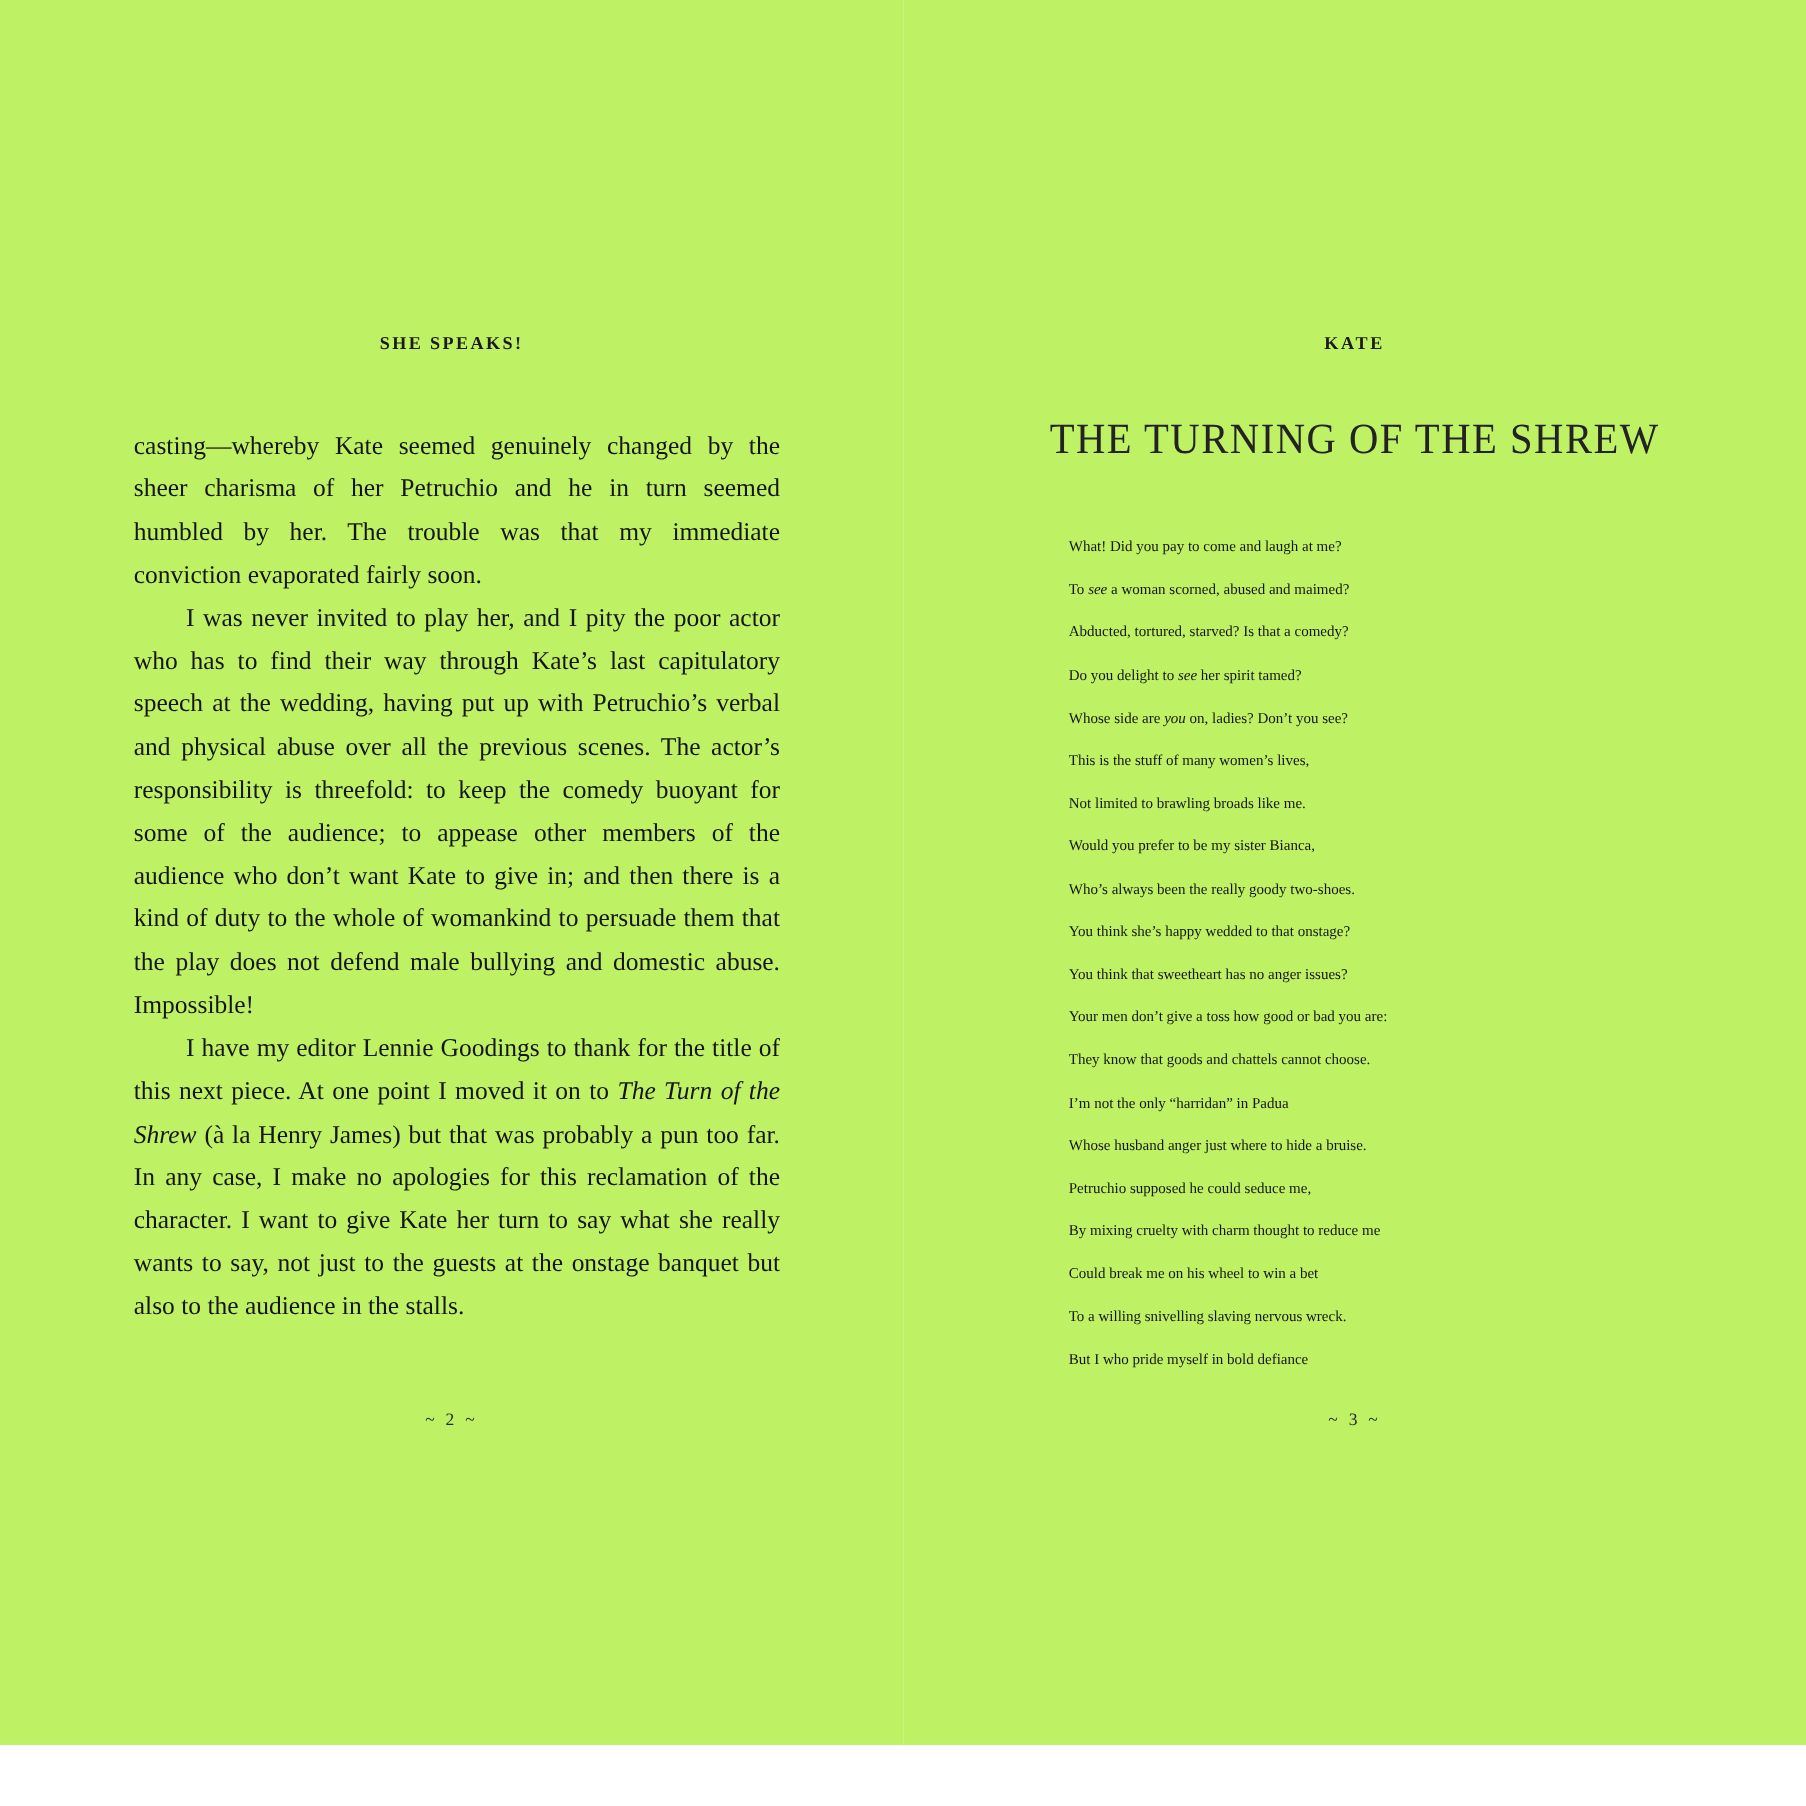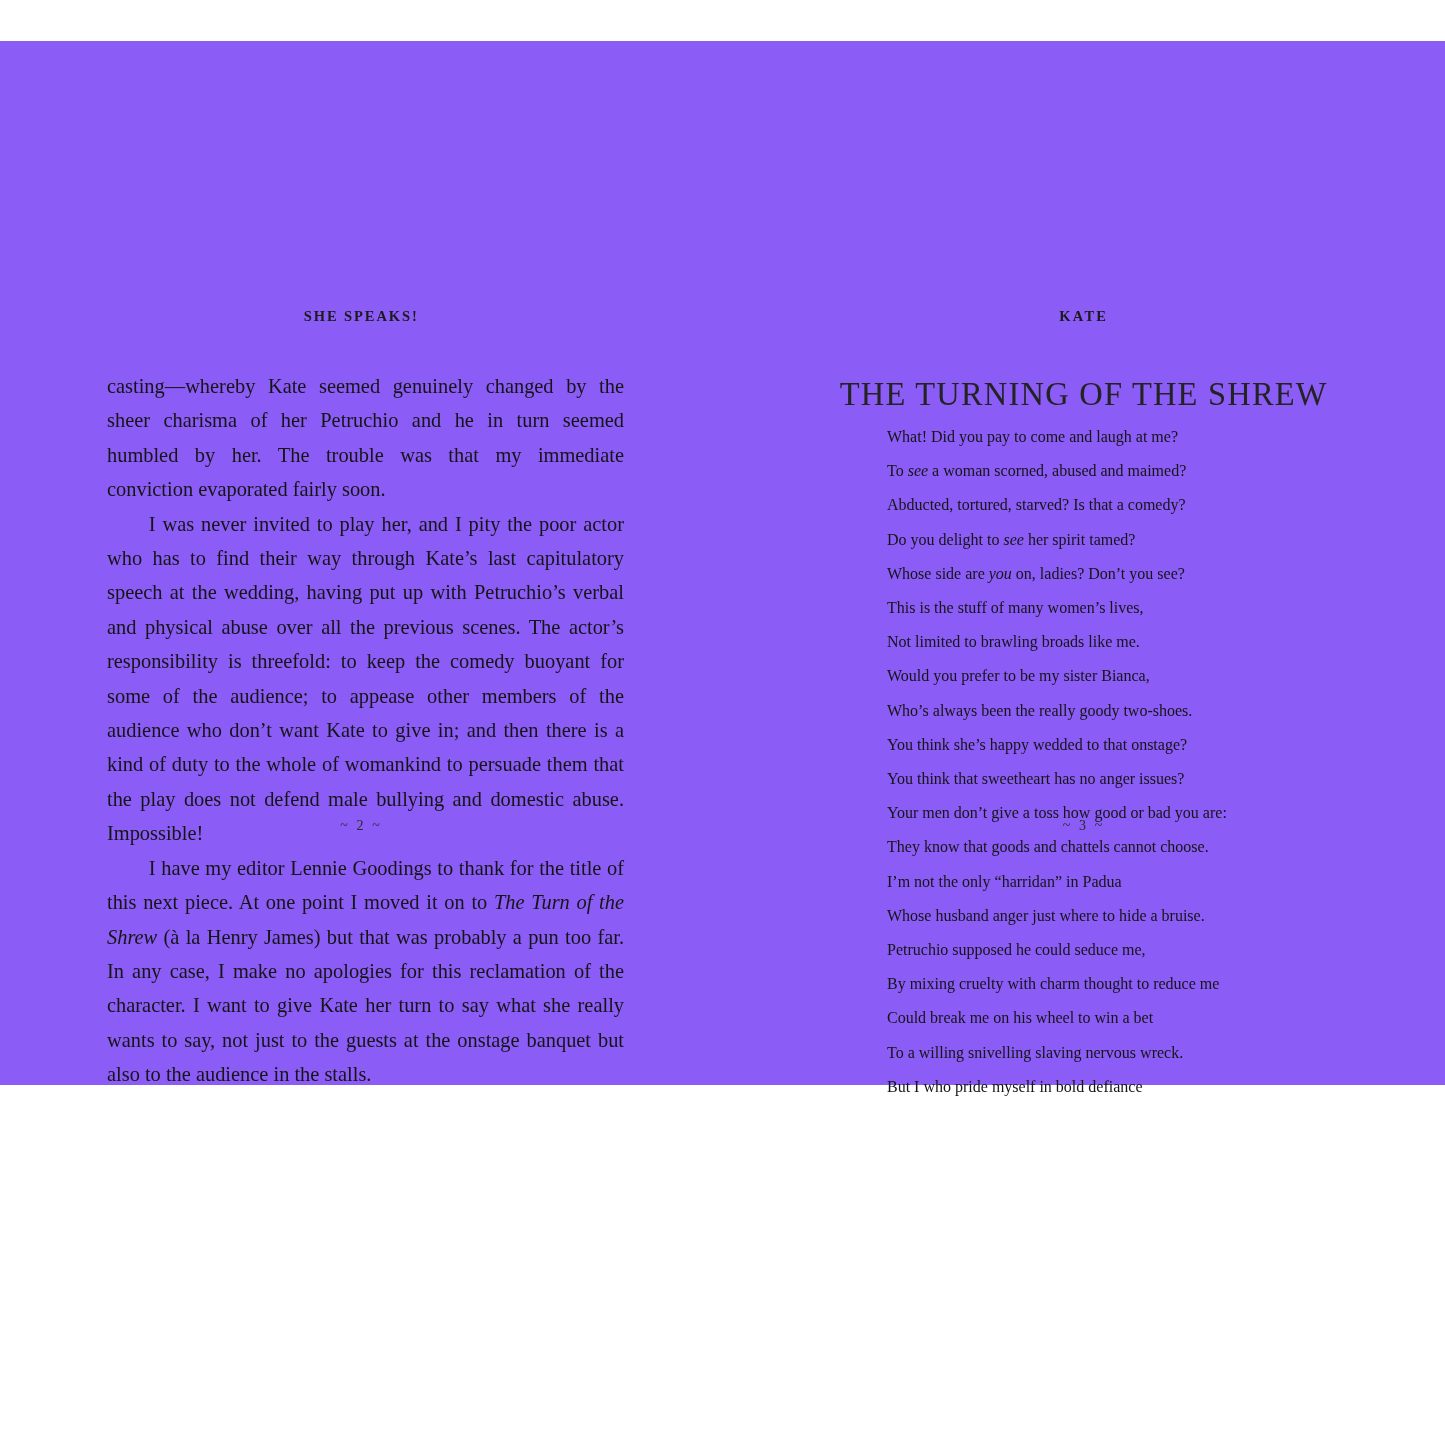--- a/index.html
+++ b/index.html
@@ -21,24 +21,23 @@
     position: relative;
     width: 1445px;
     height: 1445px;
     display: flex;
     background: #ffffff;
   }
 
   .page {
     position: relative;
     width: 722.5px;
-    height: 1044px;
+    height: 1396px;
     box-sizing: border-box;
-    background: #8b5cf6;
-    margin-top: 41px;
+    background: #bef264;
   }
 
   
   .running-head {
     position: absolute;
     top: 268px;
     left: 0;
     width: 100%;
     text-align: center;
     font-family: "Liberation Serif", "DejaVu Serif", serif;
@@ -48,21 +47,21 @@
     color: #1b1b1b;
     line-height: 1;
   }
   .page-right .running-head {
     letter-spacing: 2.2px;
   }
 
   
   .prose {
     position: absolute;
-    top: 328px;
+    top: 340px;
     left: 107px;
     width: 517px;
     font-size: 20.4px;
     line-height: 34.4px;
     text-align: justify;
     text-justify: inter-word;
     color: #151515;
     font-family: "Liberation Serif", "DejaVu Serif", serif;
   }
   .prose p {
@@ -92,26 +91,25 @@
     
     transform: scaleY(1.06);
     transform-origin: top center;
   }
 
   .poem {
     position: absolute;
     top: 420px;
     left: 855px;
     width: 470px;
-    font-size: 16px;
+    font-size: 12px;
     line-height: 34.2px;
     color: #151515;
     font-family: "Liberation Serif", "DejaVu Serif", serif;
     text-align: left;
-    margin-left: 32px;
   }
   .poem .line {
     margin: 0;
     white-space: nowrap;
   }
   .poem em {
   }
 
   
   .spread > .poem {

